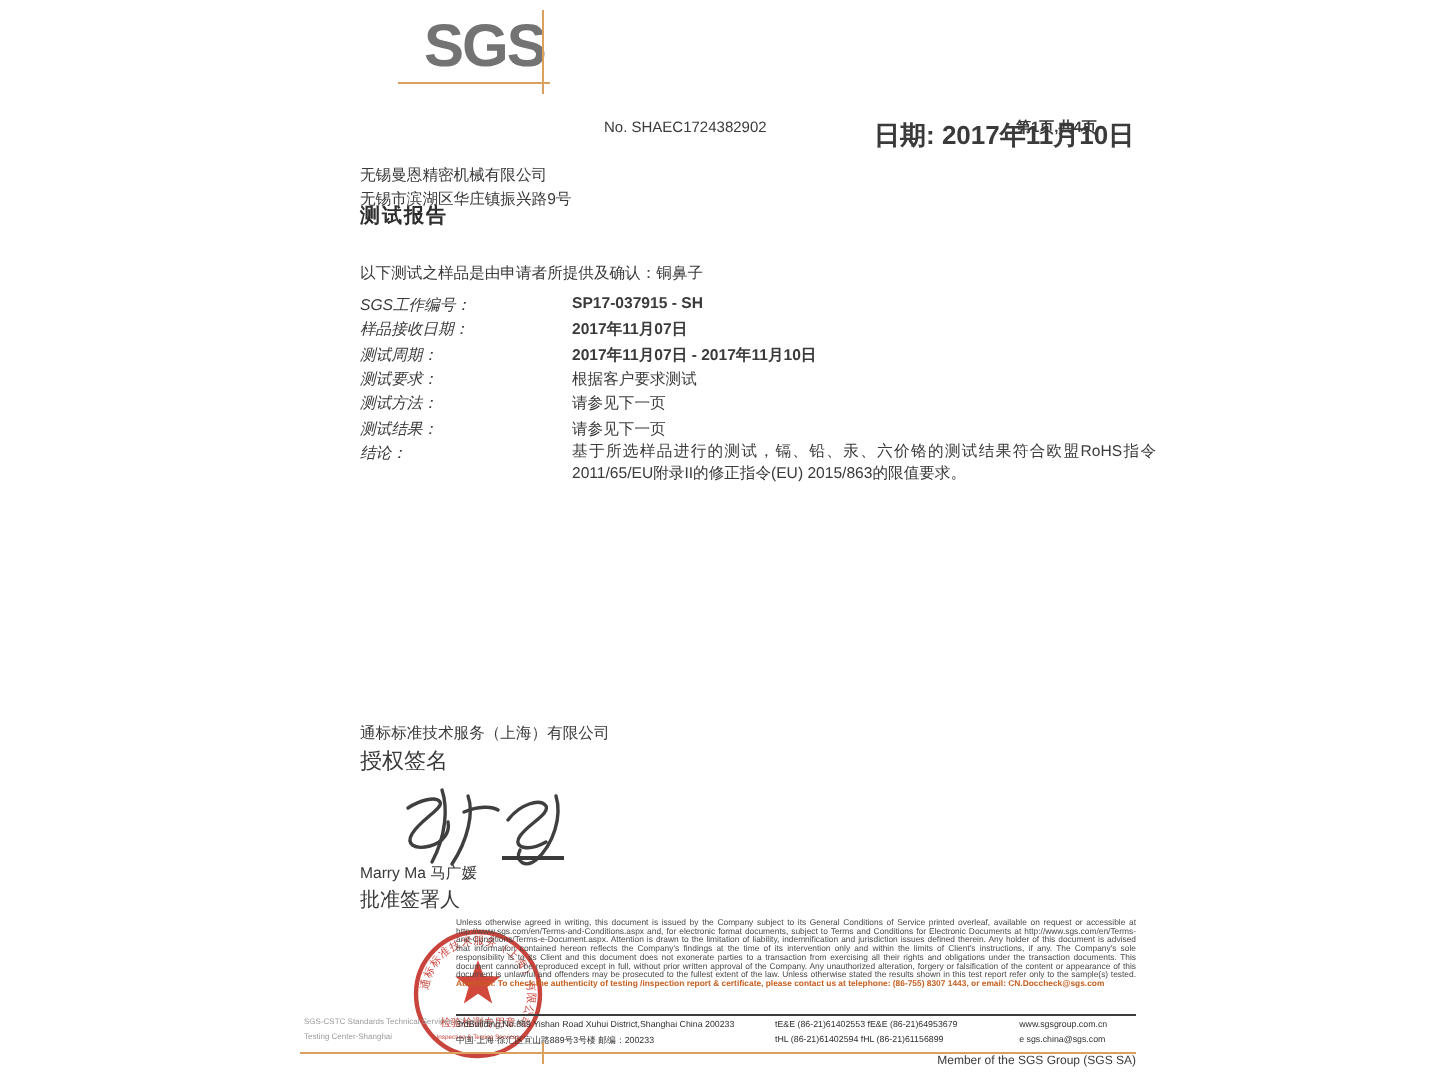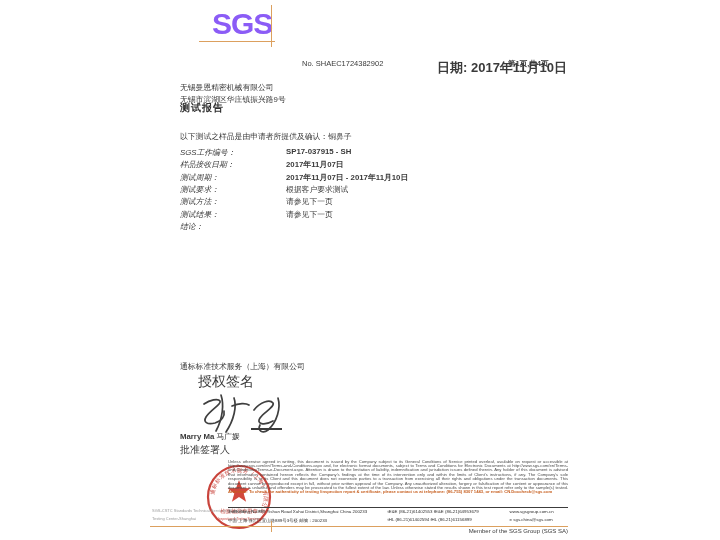--- a/index.html
+++ b/index.html
@@ -1,21 +1,21 @@
 <!DOCTYPE html>
 <html><head>
 <meta charset="utf-8">
 <style>
   html,body{margin:0;padding:0;background:#ffffff;}
   .page{position:relative;width:720px;height:540px;background:#ffffff;overflow:hidden;
         font-family:"Liberation Sans","DejaVu Sans",sans-serif;color:#3a3a3a;}
   .abs{position:absolute;}
 
   
-  .logo-text{left:212px;top:7px;font-size:30px;font-weight:700;color:#8b5cf6;letter-spacing:-1px;}
+  .logo-text{left:212px;top:7px;font-size:30px;font-weight:700;color:#737373;letter-spacing:-1px;}
   .rule-orange-h{left:199px;top:41px;width:76px;height:1px;background:#dca05e;}
   .rule-orange-v{left:271px;top:5px;width:1px;height:42px;background:#dca05e;}
   .report-title{left:180px;top:57px;font-size:10px;font-weight:700;color:#2e2e2e;letter-spacing:1px;margin-top:44px;}
   .report-no{left:302px;top:59px;font-size:7.5px;font-weight:400;}
   .report-date{left:437px;top:59px;font-size:13px;font-weight:600;}
   .report-page{left:508px;top:59px;font-size:7.5px;font-weight:600;}
 
   
   .appl-name{left:180px;top:82px;font-size:7.8px;}
   .appl-addr{left:180px;top:94px;font-size:7.8px;}
@@ -24,25 +24,25 @@
   .statement{left:180px;top:131px;font-size:7.8px;text-align:right;}
   .f-label{left:180px;font-size:7.8px;font-style:italic;}
   .f-value{left:286px;font-size:7.8px;}
   .vb{font-weight:700;}
   .r0{top:147px}.r1{top:159.3px}.r2{top:171.6px}.r3{top:184px}
   .r4{top:196.3px}.r5{top:208.6px}.r6{top:221px}
   .concl-value{left:286px;top:221px;width:292px;font-size:7.8px;line-height:10.6px;text-align:justify;}
 
   
   .iss-company{left:180px;top:361px;font-size:7.8px;}
-  .iss-sign{left:198px;top:373px;font-size:14px;}
+  .iss-sign{left:180px;top:373px;font-size:11px;}
   .sig-svg{left:194px;top:390px;}
   .sig-underline{left:251px;top:428px;width:31px;height:0;border-top:2px solid #3a3a3a;}
   .signer{left:180px;top:431px;font-size:7.8px;}
-  .signer .en{font-weight:700;}
+  .signer .en{font-weight:400;}
   .signer-title{left:180px;top:443px;font-size:10px;}
 
   
   .stamp-svg{left:203px;top:461px;opacity:.92;}
   .overlay-gray{left:152px;top:507px;width:130px;height:16px;overflow:visible;}
   .overlay-gray .tin{transform:scale(0.5);transform-origin:0 0;width:260px;font-size:8px;
                      line-height:15px;color:#9b9b9b;white-space:nowrap;}
   .disc-wrap{left:228px;top:459px;width:340px;height:49px;overflow:hidden;}
   .disc-inner{transform:scale(0.5);transform-origin:0 0;width:680px;font-size:8.4px;
               line-height:8.7px;text-align:justify;color:#4a4a4a;}
@@ -89,20 +89,21 @@
   <div class="abs f-label r3">测试要求：</div>
   <div class="abs f-value r3">根据客户要求测试</div>
 
   <div class="abs f-label r4">测试方法：</div>
   <div class="abs f-value r4">请参见下一页</div>
 
   <div class="abs f-label r5">测试结果：</div>
   <div class="abs f-value r5">请参见下一页</div>
 
   <div class="abs f-label r6">结论：</div>
+  <div class="abs concl-value">基于所选样品进行的测试，镉、铅、汞、六价铬的测试结果符合欧盟RoHS指令2011/65/EU附录II的修正指令(EU) 2015/863的限值要求。</div>
 
   <div class="abs iss-company">通标标准技术服务（上海）有限公司</div>
   <div class="abs iss-sign">授权签名</div>
 
   <svg class="abs sig-svg" width="110" height="48" viewBox="0 0 110 48">
     <g fill="none" stroke="#3f3f3f" stroke-width="1.7" stroke-linecap="round">
       <path d="M10,14 C16,10 24,8 26,11 C28,14 16,20 12,27 C9,32 13,35 21,33 C28,31 31,26 30,21"></path>
       <path d="M27,5 C30,14 29,28 22,41"></path>
       <path d="M40,8 C43,16 40,30 32,42"></path>
       <path d="M38,16 C45,13 52,13 55,15"></path>

